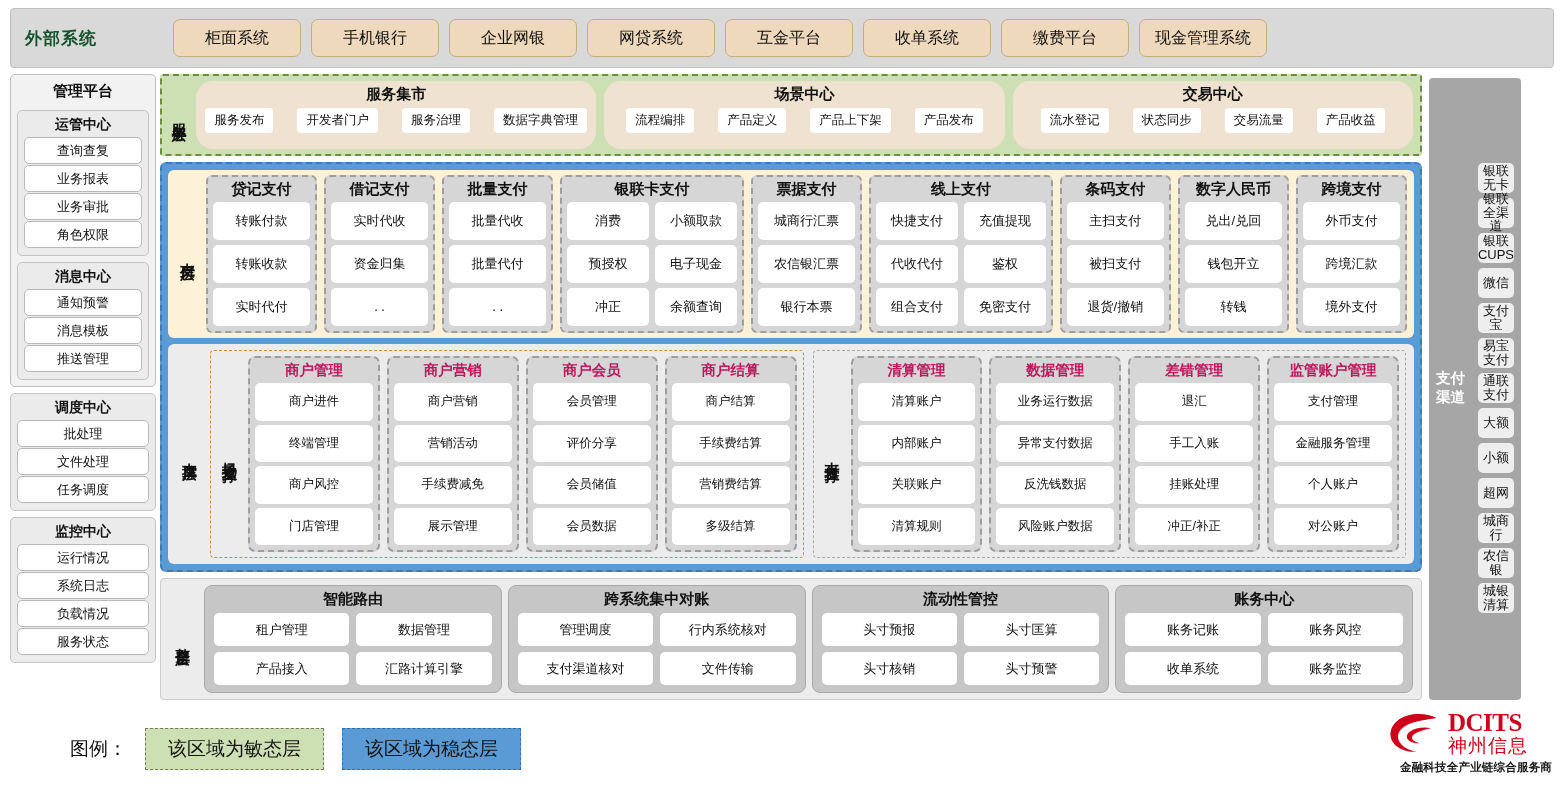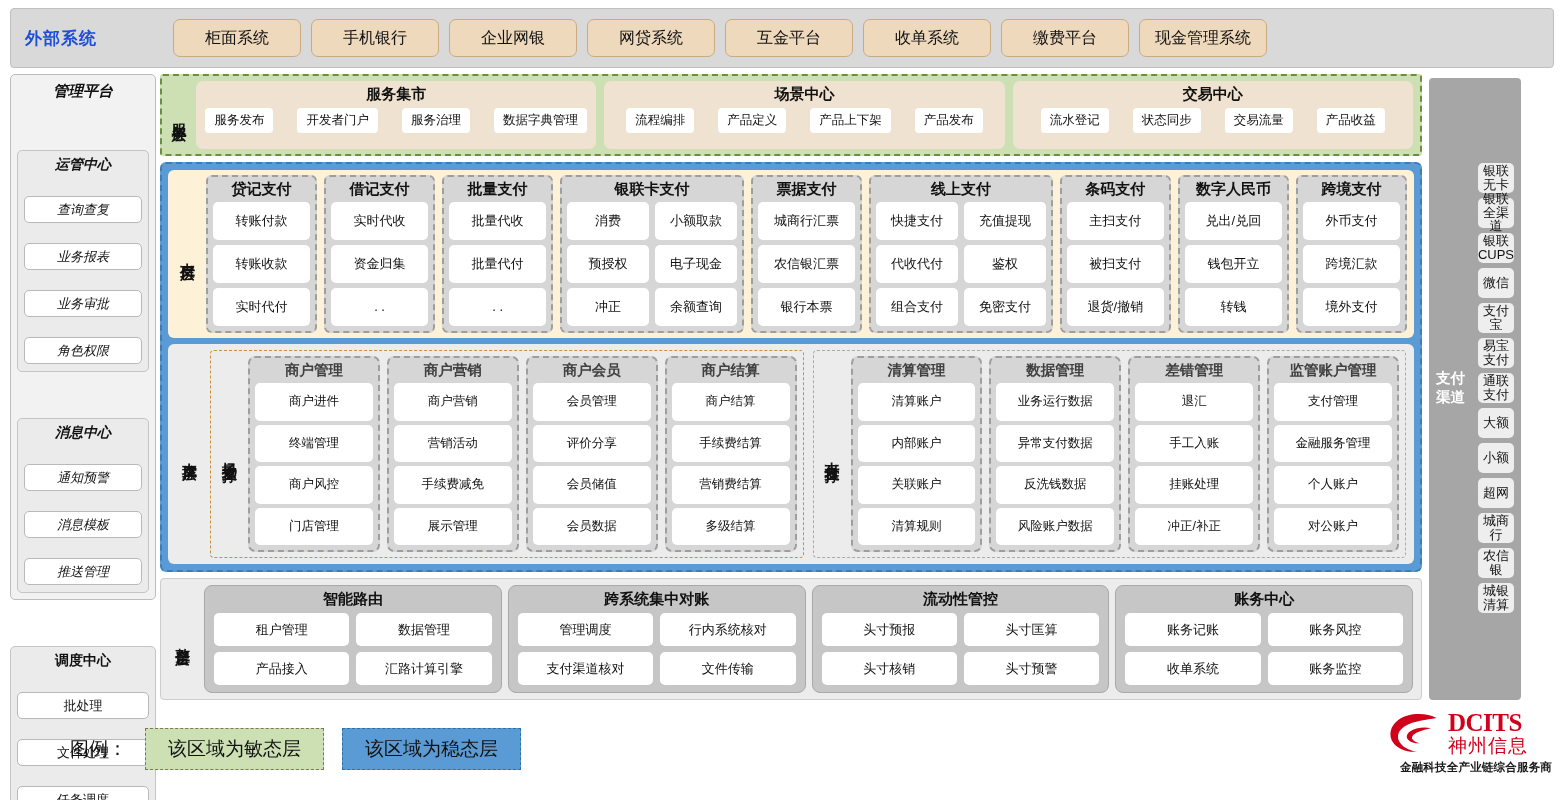--- a/index.html
+++ b/index.html
@@ -26,21 +26,21 @@
     position: absolute; left: 10px; top: 8px;
     width: 1544px; height: 60px;
     background: #d9d9d9;
     border: 1px solid #c0c0c0;
     border-radius: 4px;
     display: flex; align-items: center;
     padding: 0 14px;
     gap: 0;
   }
   .topbar-title {
-    font-size: 17px; font-weight: bold; color: #1d4ed8;
+    font-size: 17px; font-weight: bold; color: #14532d;
     width: 120px; flex: none; text-align: left; letter-spacing: 1px;
   }
   .topbar-items { flex: 1; display: flex; align-items: center; justify-content: flex-start; gap: 10px; padding-left: 28px; }
   .ext-chip {
     background: #eed9bd;
     border: 1px solid #c9ab82;
     border-radius: 7px;
     height: 38px; min-width: 128px; padding: 0 12px;
     display: flex; align-items: center; justify-content: center;
     font-size: 16px; color: #111;
@@ -48,30 +48,30 @@
 
   
   .leftcol {
     position: absolute; left: 10px; top: 74px;
     width: 146px; height: 626px;
     display: flex; flex-direction: column; gap: 6px;
   }
   .mgmt-outer {
     background: #f2f2f2; border: 1px solid #bdbdbd; border-radius: 5px;
     padding: 5px 6px 6px 6px;
-    display: flex; flex-direction: column; gap: 6px; font-style: italic;
+    display: flex; flex-direction: column; gap: 6px;
   }
   .mgmt-title {
     font-size: 15px; font-weight: bold; color: #111; text-align: center;
     padding: 2px 0 3px 0;
   }
   .mgmt-group {
     background: #ebebeb; border: 1px solid #c4c4c4; border-radius: 5px;
     padding: 3px 6px 7px 6px;
-    display: flex; flex-direction: column; gap: 20px; margin-top: 40px;
+    display: flex; flex-direction: column; gap: 1px;
   }
   .mgmt-group-title {
     font-size: 14px; font-weight: bold; color: #111; text-align: center; padding: 2px 0 2px 0;
   }
   .mgmt-group .chip { height: 27px; font-size: 13px; }
 
   
   .center { position: absolute; left: 160px; top: 74px; width: 1262px; height: 626px; }
 
   
@@ -80,21 +80,21 @@
     background: #cde0b4; border: 2px dashed #6b8f3e; border-radius: 3px;
     display: flex; align-items: center; padding: 5px 7px; gap: 8px;
   }
   .vlabel {
     writing-mode: vertical-rl; text-orientation: upright;
     font-size: 15px; font-weight: bold; color: #111;
     letter-spacing: 2px; flex: none;
     display: flex; align-items: center; justify-content: center;
   }
   .svc-card {
-    background: #f0e2d0; border-radius: 7px;
+    background: #f0e2d0; border-radius: 17px;
     flex: 1; height: 100%;
     display: flex; flex-direction: column; align-items: center;
     padding: 4px 8px 6px 8px;
   }
   .svc-card-title { font-size: 15px; font-weight: bold; color: #111; margin-bottom: 4px; }
   .svc-row { display: flex; gap: 24px; width: 100%; justify-content: center; }
   .svc-row .chip { height: 25px; padding: 0 9px; border: none; font-size: 12.5px; border-radius: 4px; }
 
   
   .stable-block {
@@ -130,21 +130,21 @@
     border: 1px dashed #c8903c; border-radius: 4px;
     display: flex; align-items: stretch; padding: 5px 6px; gap: 7px; flex: 1;
   }
   .sup-zone.gray { border: 1px dashed #aaaaaa; }
   .sup-zone-label { width: 24px; }
   .sup-group {
     background: #d6d6d6; border: 2px dashed #9e9e9e; border-radius: 7px;
     display: flex; flex-direction: column; align-items: center;
     padding: 2px 5px 5px 5px; flex: 1;
   }
-  .sup-group-title { font-size: 14.5px; font-weight: bold; color: #404040; margin: 1px 0 3px 0; white-space: nowrap; text-align: right; }
+  .sup-group-title { font-size: 14.5px; font-weight: bold; color: #be185d; margin: 1px 0 3px 0; white-space: nowrap; text-align: right; }
   .sup-items { display: flex; flex-direction: column; gap: 4px; width: 100%; flex: 1; }
   .sup-items .chip { height: 100%; min-height: 25px; border: none; font-size: 12.5px; }
 
   
   .integ-layer {
     position: absolute; left: 0; top: 504px; width: 1262px; height: 122px;
     background: #ececec; border: 1px solid #cdcdcd; border-radius: 4px;
     display: flex; align-items: stretch; padding: 6px 8px; gap: 9px;
   }
   .integ-card {

